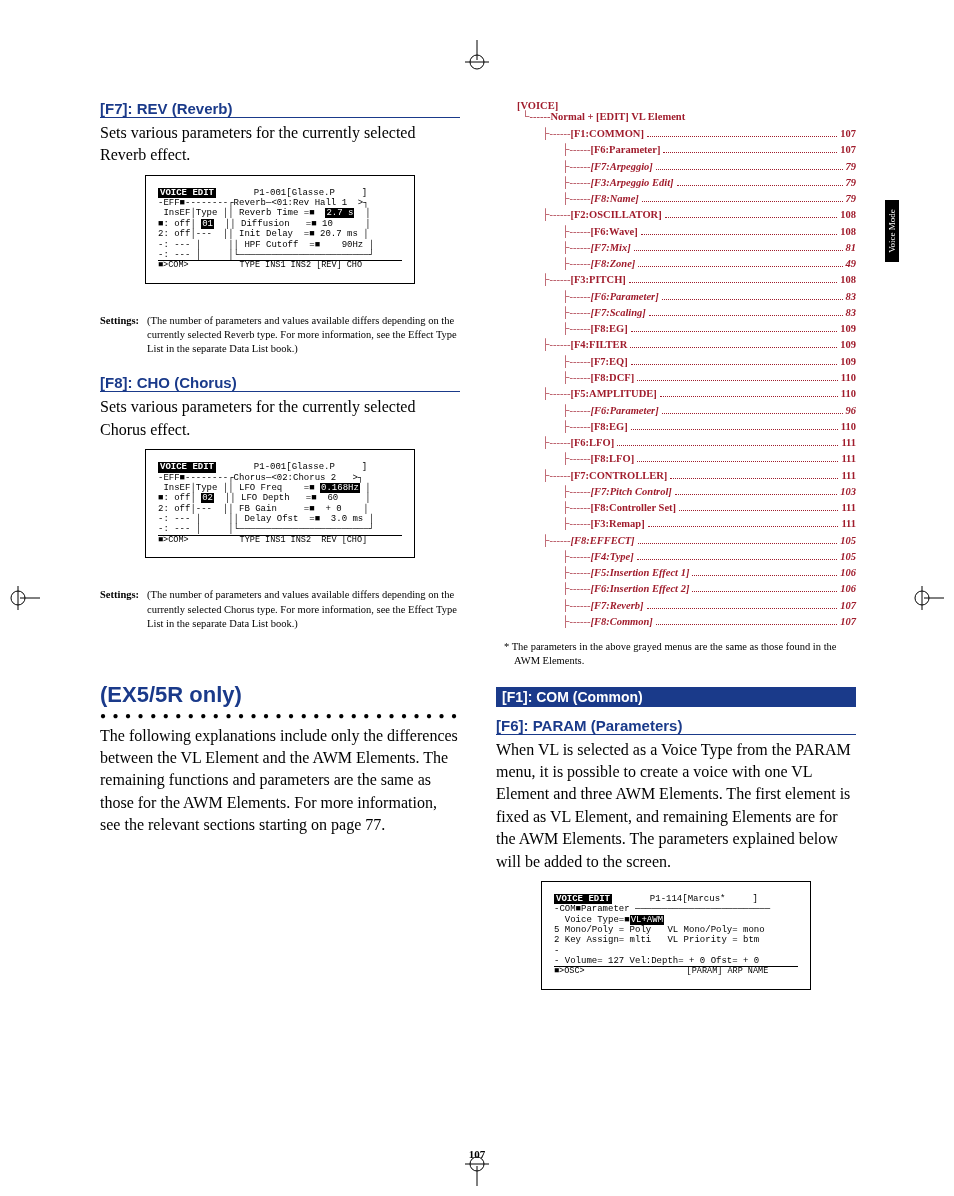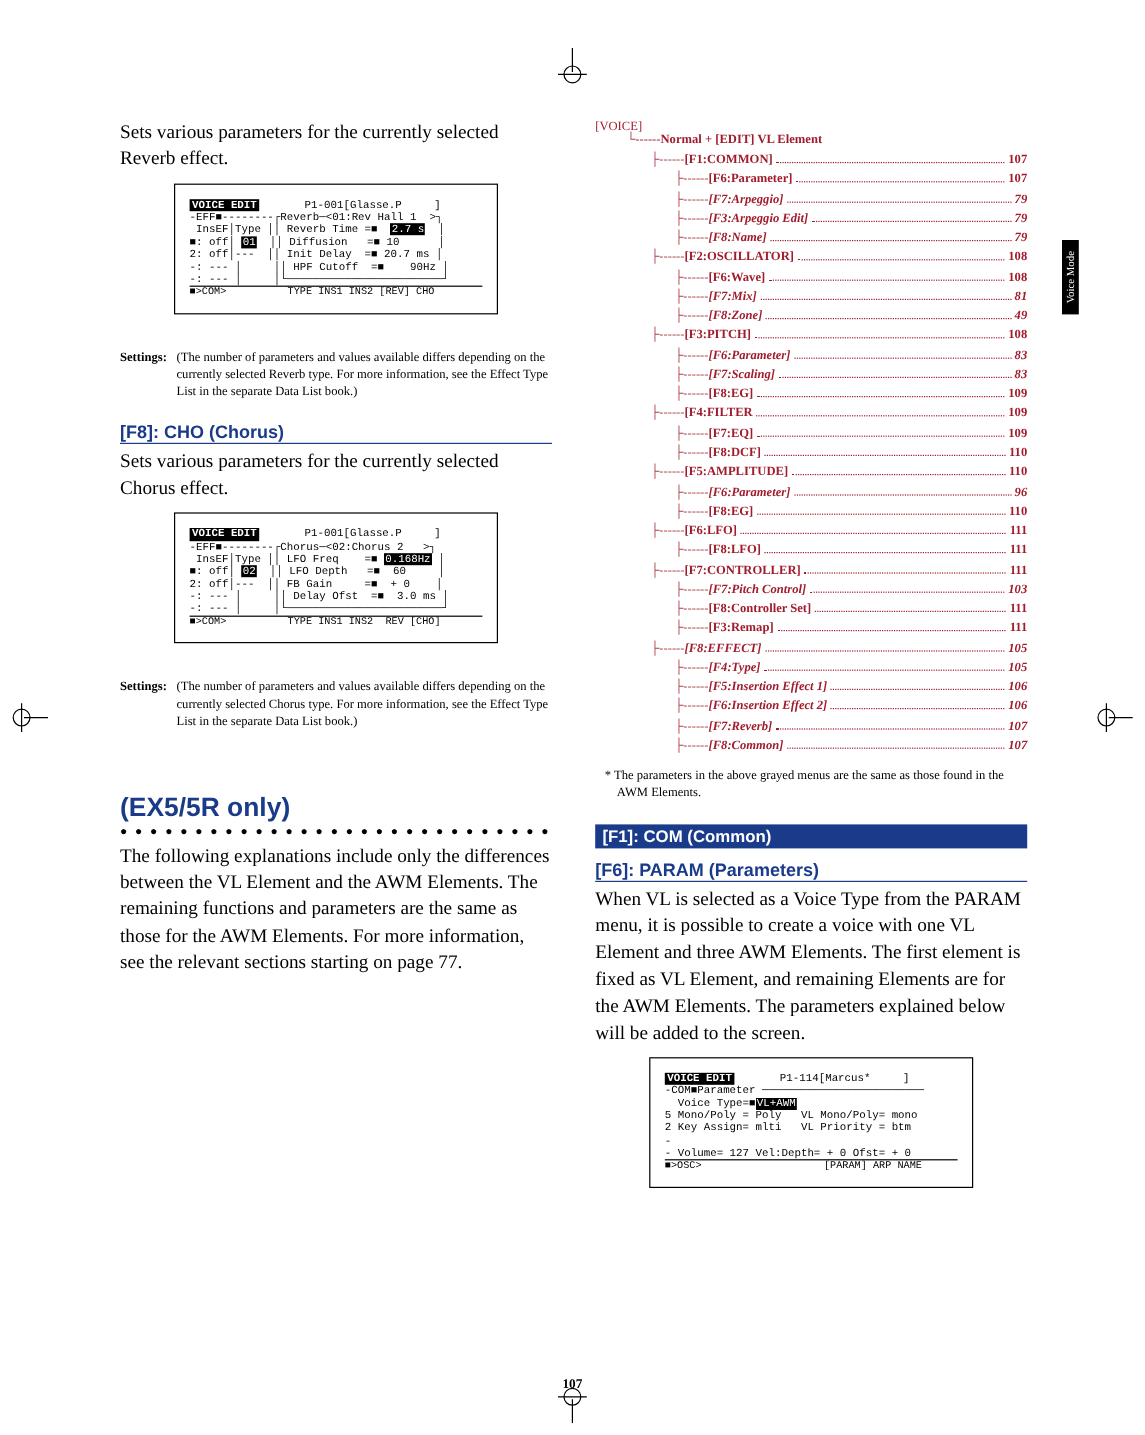--- a/index.html
+++ b/index.html
@@ -79,21 +79,22 @@
     color: #000;
     letter-spacing: 2px;
     margin: 2px 0 4px;
     overflow: hidden;
     white-space: nowrap;
   }
   
   .tree-root {
     font-size: 10.5px;
     color: #a01c2c;
-    font-weight: normal;
+    font-weight: bold;
+    margin-left: 21px;
   }
   .tree {
     font-size: 10.5px;
     color: #a01c2c;
   }
   .tree .lvl1 { margin-left: 26px; font-weight: bold; margin-bottom: 4px; }
   .tree .row {
     display: flex;
     align-items: baseline;
     line-height: 1.55;
@@ -192,20 +193,21 @@
 </div>
 
 <div class="side-tab">
     <span>Voice Mode</span>
   </div>
 
 <div class="content">
 
   <div class="col">
 
+    <div class="heading-blue">[F7]: REV (Reverb)</div>
     <div class="para">Sets various parameters for the currently selected Reverb effect.</div>
 
     <div class="lcd">
       <div class="lcd-outer">
         <div class="lcd-row"><span class="lcd-title">VOICE EDIT</span>       <span>P1-001[Glasse.P     ]</span></div>
         <div class="lcd-row">-EFF■--------┌Reverb─&lt;01:Rev Hall 1  &gt;┐</div>
         <div class="lcd-row"> InsEF│Type ││ Reverb Time =■  <span class="lcd-hl">2.7 s</span>  │</div>
         <div class="lcd-row">■: off│ <span class="lcd-hl">01</span>  ││ Diffusion   =■ 10      │</div>
         <div class="lcd-row">2: off│---  ││ Init Delay  =■ 20.7 ms │</div>
         <div class="lcd-row">-: --- │     ││ HPF Cutoff  =■    90Hz │</div>

